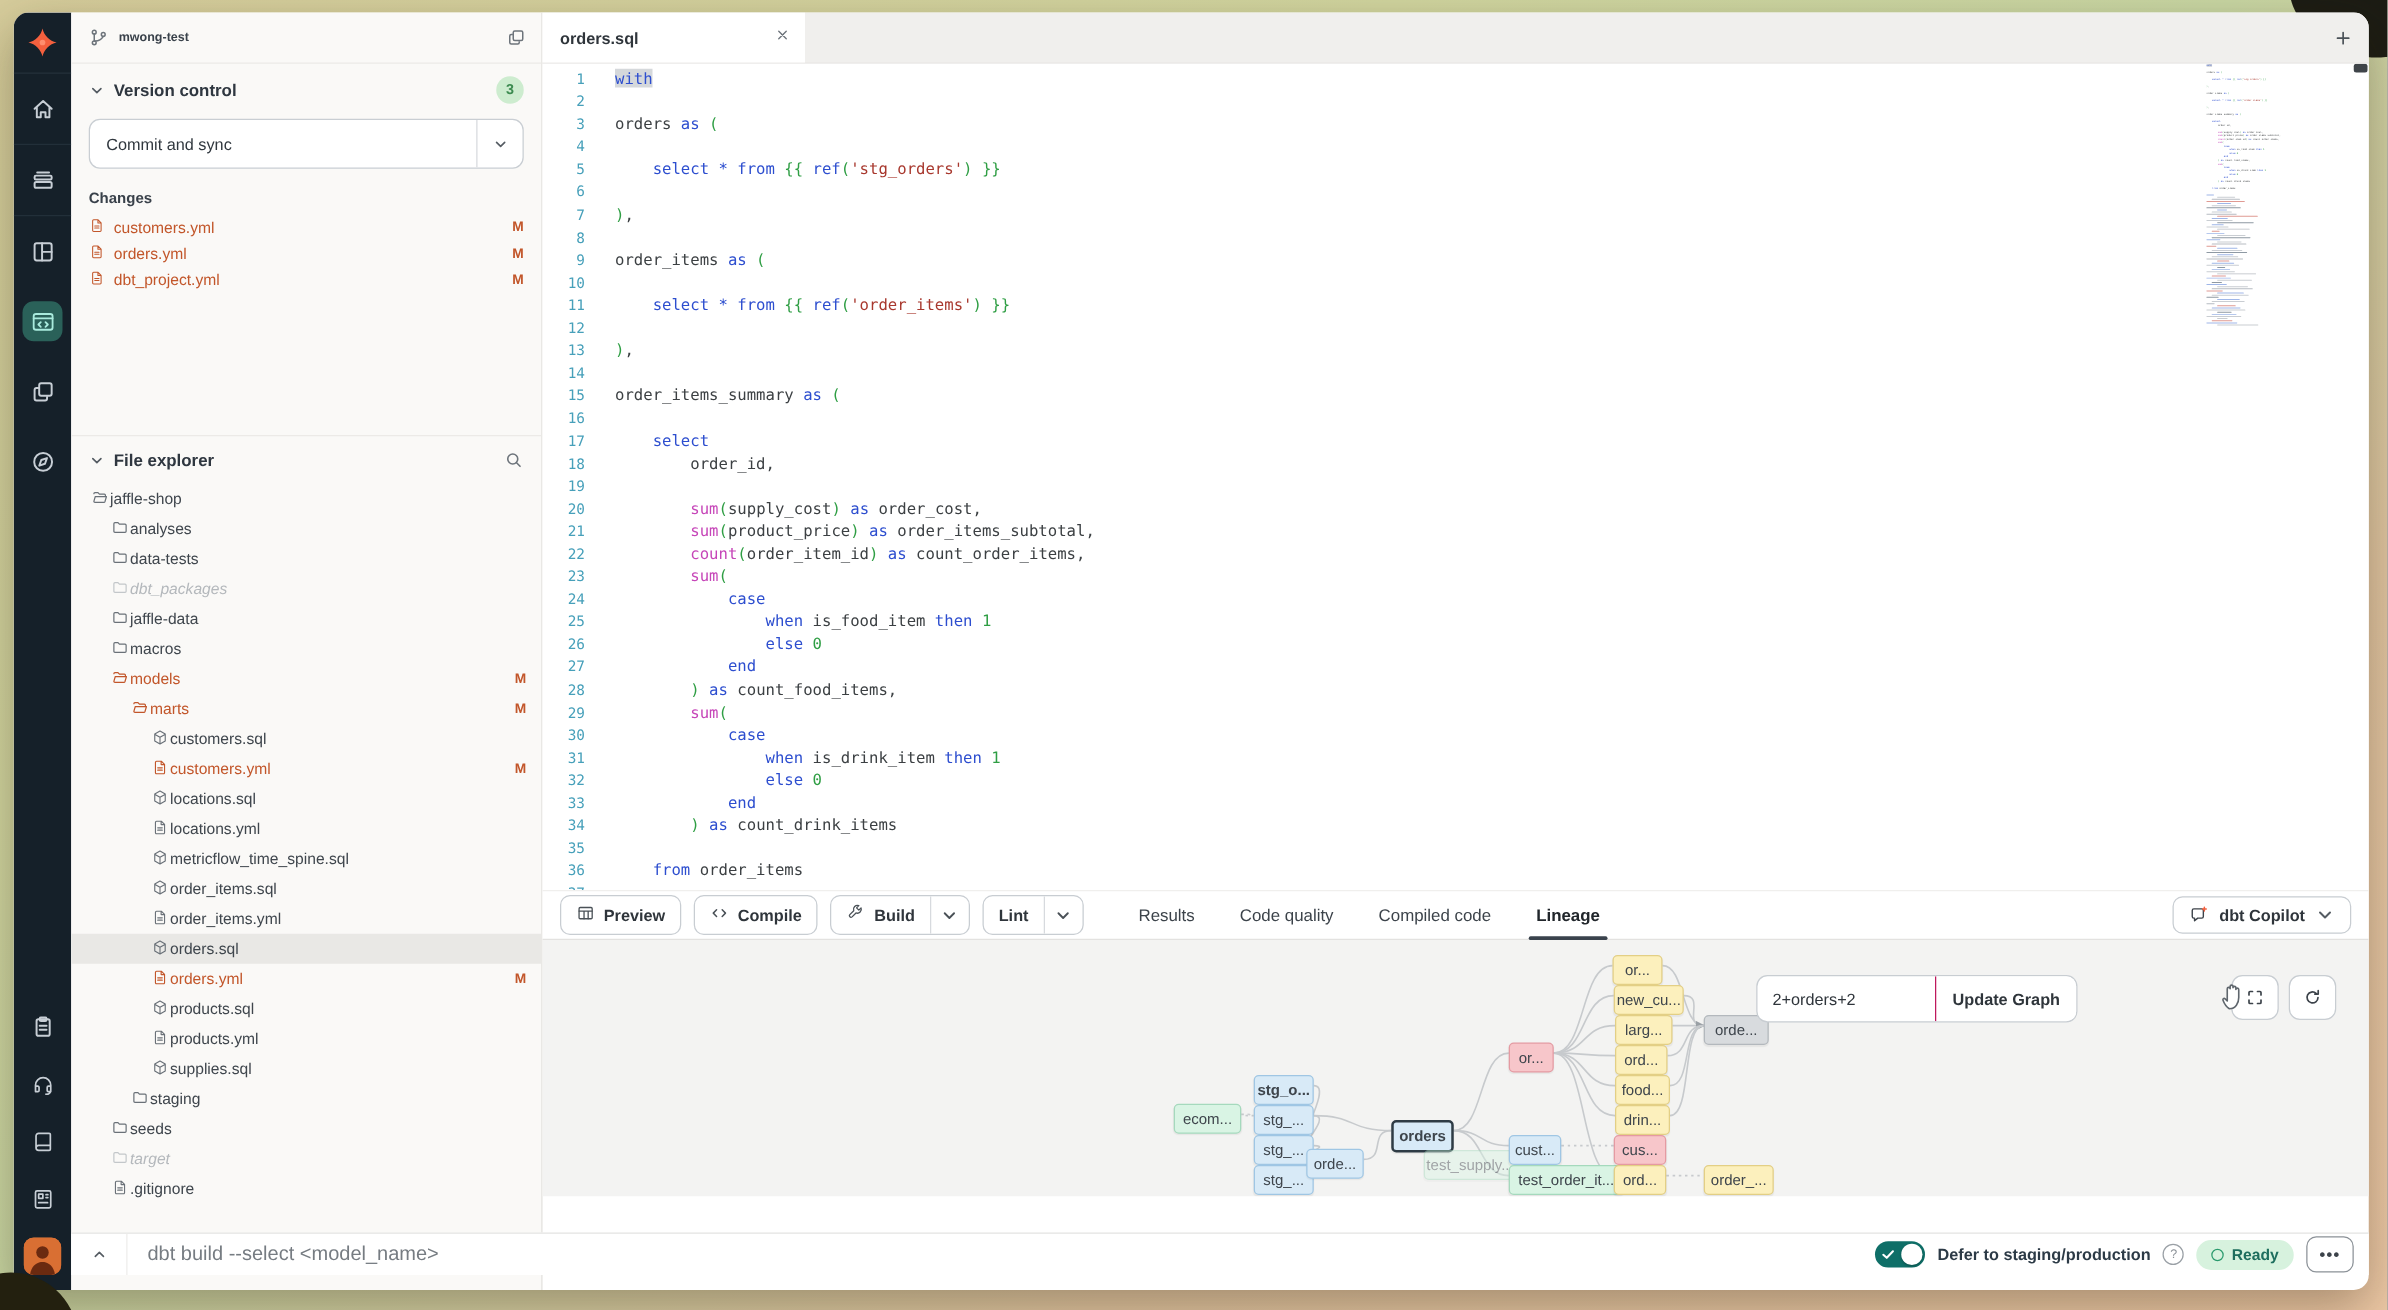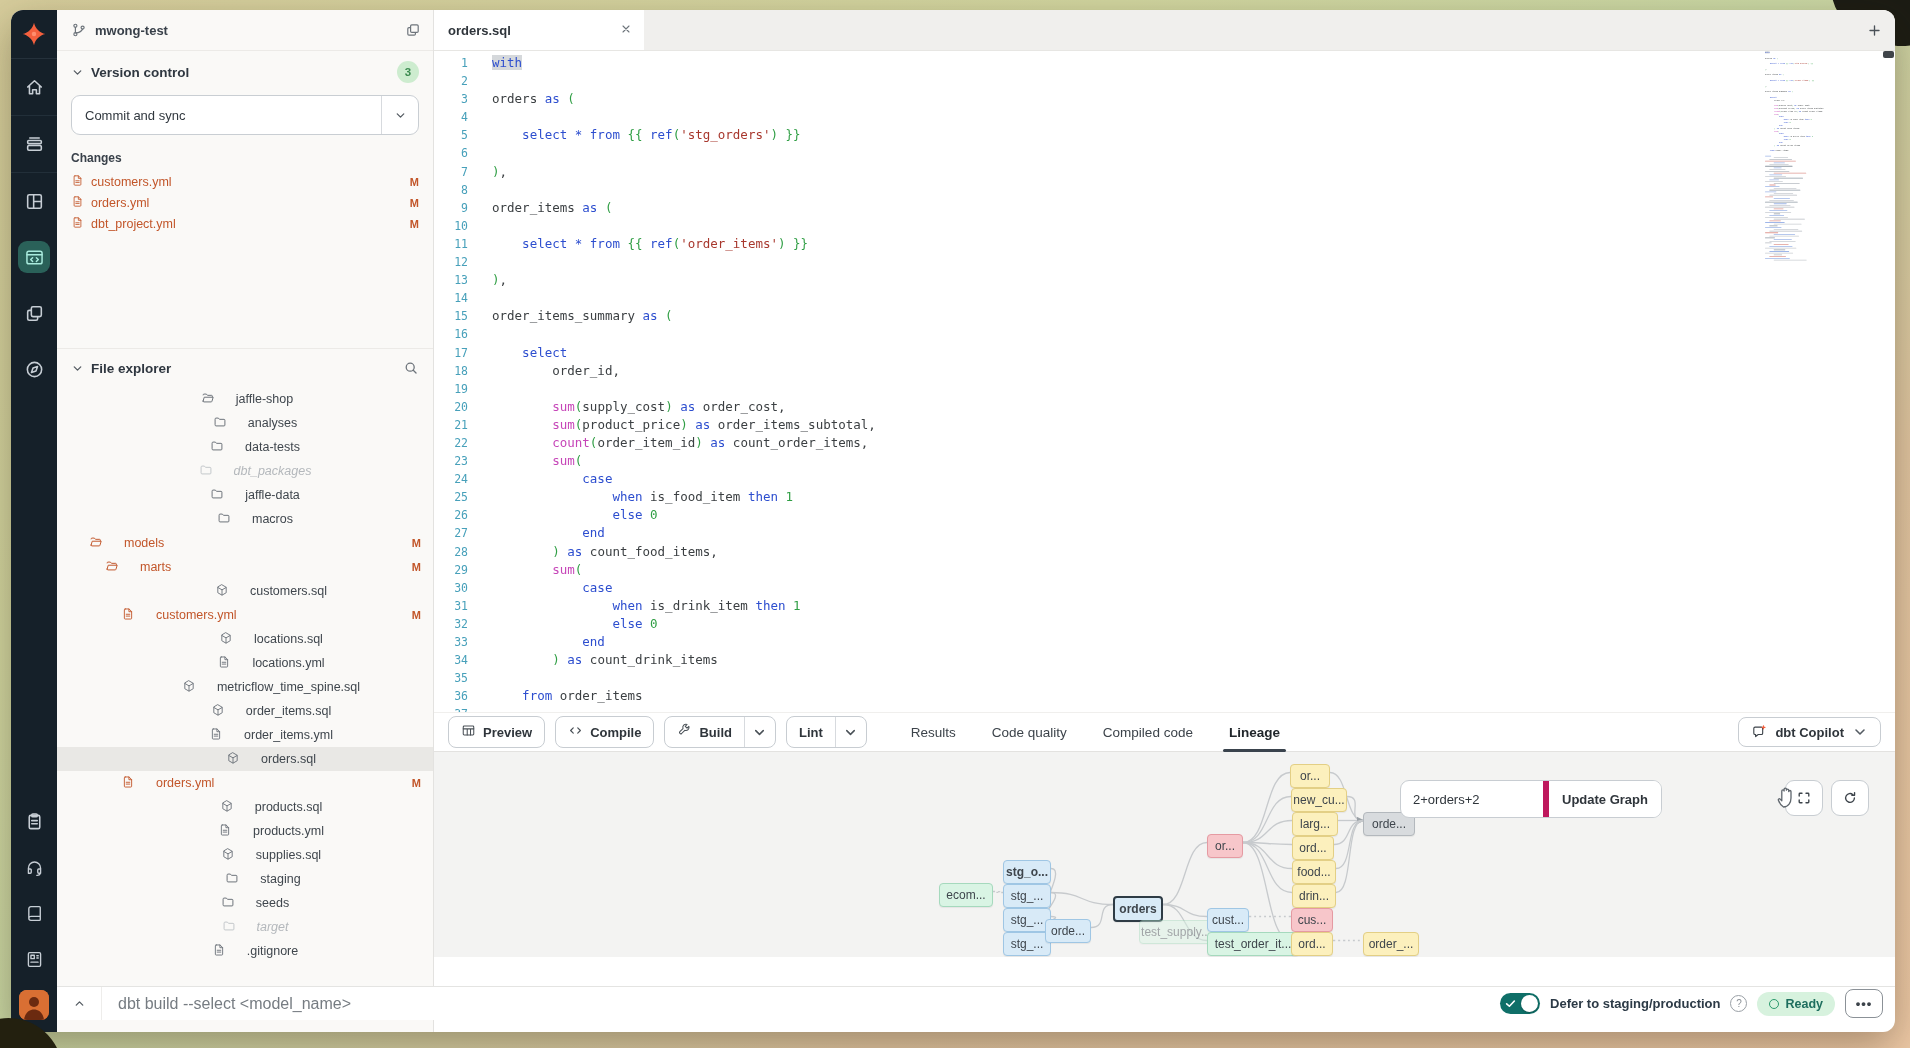--- a/index.html
+++ b/index.html
@@ -19,39 +19,39 @@
   .rail-item svg{width:21px;height:21px;}
   .rail-item.sep{border-bottom:1px solid #222f39;}
   .rail-item .pill{width:32px;height:32px;border-radius:9px;display:flex;align-items:center;justify-content:center;}
   .rail-item.active .pill{background:#2a6159;color:#a9ebdd;}
   .rail-bottom{margin-top:auto;display:flex;flex-direction:column;align-items:center;padding-bottom:6px;}
   .avatar{width:30px;height:30px;border-radius:8px;margin:8px 0 6px;background:linear-gradient(145deg,#e8803f,#b4511d);display:flex;align-items:center;justify-content:center;overflow:hidden;}
 
   
   .sidebar{width:376px;flex:none;background:#faf9f7;border-right:1px solid #e3e2e0;display:flex;flex-direction:column;font-size:13px;color:#3f464d;}
   .sb-head{height:40px;flex:none;display:flex;align-items:center;gap:8px;padding:0 12px 0 14px;border-bottom:1px solid #eceae7;}
-  .sb-head .name{font-weight:600;color:#39414a;font-size:13px;}
+  .sb-head .name{font-weight:600;color:#39414a;font-size:10px;}
   .sb-head .spacer{flex:1;}
   .icon-btn{color:#6d747b;display:flex;align-items:center;justify-content:center;}
   .icon-btn svg{width:16px;height:16px;}
   .vc{height:298px;flex:none;box-sizing:border-box;padding:10px 14px 0;border-bottom:1px solid #eceae7;}
   .sec-title{display:flex;align-items:center;gap:7px;font-weight:700;font-size:13.5px;color:#2f3740;}
   .sec-title svg{width:13px;height:13px;color:#555c63;}
   .badge{margin-left:auto;width:22px;height:22px;border-radius:50%;background:#cdeccf;color:#3c8b50;font-size:11.5px;font-weight:700;display:flex;align-items:center;justify-content:center;}
   .commit-btn{margin-top:12px;height:38px;background:#fff;border:1px solid #c9ced3;border-radius:9px;display:flex;align-items:stretch;overflow:hidden;}
   .commit-btn .lbl{flex:1;display:flex;align-items:center;padding-left:13px;font-size:13px;color:#30373e;}
   .commit-btn .chev{width:36px;border-left:1px solid #d7dade;display:flex;align-items:center;justify-content:center;color:#555c63;}
   .changes-label{margin-top:16px;font-weight:700;font-size:12px;color:#39414a;}
   .change-row{display:flex;align-items:center;gap:7px;height:21px;color:#c2562a;font-size:12.5px;}
   .change-row svg{width:13px;height:13px;flex:none;}
   .m-badge{margin-left:auto;color:#c2562a;font-weight:700;font-size:11px;}
   .fe{flex:1;overflow:hidden;display:flex;flex-direction:column;}
   .fe-head{height:38px;flex:none;display:flex;align-items:center;gap:7px;padding:0 14px;}
   .tree{flex:1;position:relative;}
-  .tree-row{position:relative;height:24px;display:flex;align-items:center;gap:21px;font-size:12.5px;color:#3f464d;padding-right:12px;justify-content:center;}
+  .tree-row{position:relative;height:24px;display:flex;align-items:center;gap:1px;font-size:12.5px;color:#3f464d;padding-right:12px;}
   .tree-row svg{width:14px;height:14px;flex:none;color:#6a7178;}
   .tree-row.modified{color:#c2562a;}
   .tree-row.modified svg{color:#c2562a;}
   .tree-row.muted{color:#b4b8bc;font-style:italic;}
   .tree-row.muted svg{color:#c3c7ca;}
   .tree-row.selected{background:#e9e8e5;}
 
   
   .main{flex:1;display:flex;flex-direction:column;position:relative;min-width:0;}
   .tabstrip{height:40px;flex:none;background:#f0efed;display:flex;align-items:stretch;border-bottom:1px solid #e7e6e3;}
@@ -106,21 +106,21 @@
     font-size:12px;color:#3e454c;box-shadow:0 1px 1px rgba(0,0,0,.06);white-space:nowrap;overflow:hidden;padding:11px 4px;box-sizing:border-box;}
   .lnode.c-blue{background:#d8eaf7;border-color:#9fc6e4;}
   .lnode.c-mint{background:#d9f4e4;border-color:#a5d9bd;}
   .lnode.c-yellow{background:#fcf0bd;border-color:#e3cf85;}
   .lnode.c-pink{background:#f7c6ca;border-color:#e59aa2;}
   .lnode.c-gray{background:#d8dbde;border-color:#b3b8bd;}
   .lnode.selected{border:2px solid #2e3b45;font-weight:700;}
   .lnode.faded{opacity:.45;margin-left:24px;}
   .lin-group{position:absolute;top:28px;right:233px;height:36px;display:flex;align-items:stretch;background:#fff;border:1px solid #c8cdd2;border-radius:9px;overflow:hidden;}
   .lin-group input{border:none;outline:none;width:118px;padding:0 12px;font-size:13px;color:#2f353b;font-family:"Liberation Sans",sans-serif;background:transparent;}
-  .lin-group .upd{border-left:6px solid #be185d;display:flex;align-items:center;padding:0 13px;font-size:13px;font-weight:600;color:#2f353b;background:#fff;}
+  .lin-group .upd{border-left:1px solid #be185d;display:flex;align-items:center;padding:0 13px;font-size:13px;font-weight:600;color:#2f353b;background:#fff;}
   .sq-btn{position:absolute;top:28px;width:38px;height:36px;background:#fff;border:1px solid #c8cdd2;border-radius:9px;display:flex;align-items:center;justify-content:center;color:#3c434a;box-sizing:border-box;}
   .sq-btn svg{width:16px;height:16px;}
   .hand{position:absolute;left:1340px;top:772px;width:26px;height:28px;z-index:5;}
 
   
   .statusbar{height:34px;flex:none;background:#fff;border-top:1px solid #e4e4e2;display:flex;align-items:center;padding-right:12px;}
   .sb-chev{width:44px;height:100%;display:flex;align-items:center;justify-content:center;color:#555c63;border-right:1px solid #eeedeb;}
   .cmd{margin-left:16px;font-size:16px;color:#767c82;}
   .sb-right{margin-left:auto;display:flex;align-items:center;gap:10px;}
   .toggle{width:40px;height:21px;border-radius:11px;background:#0f6f68;position:relative;flex:none;}

